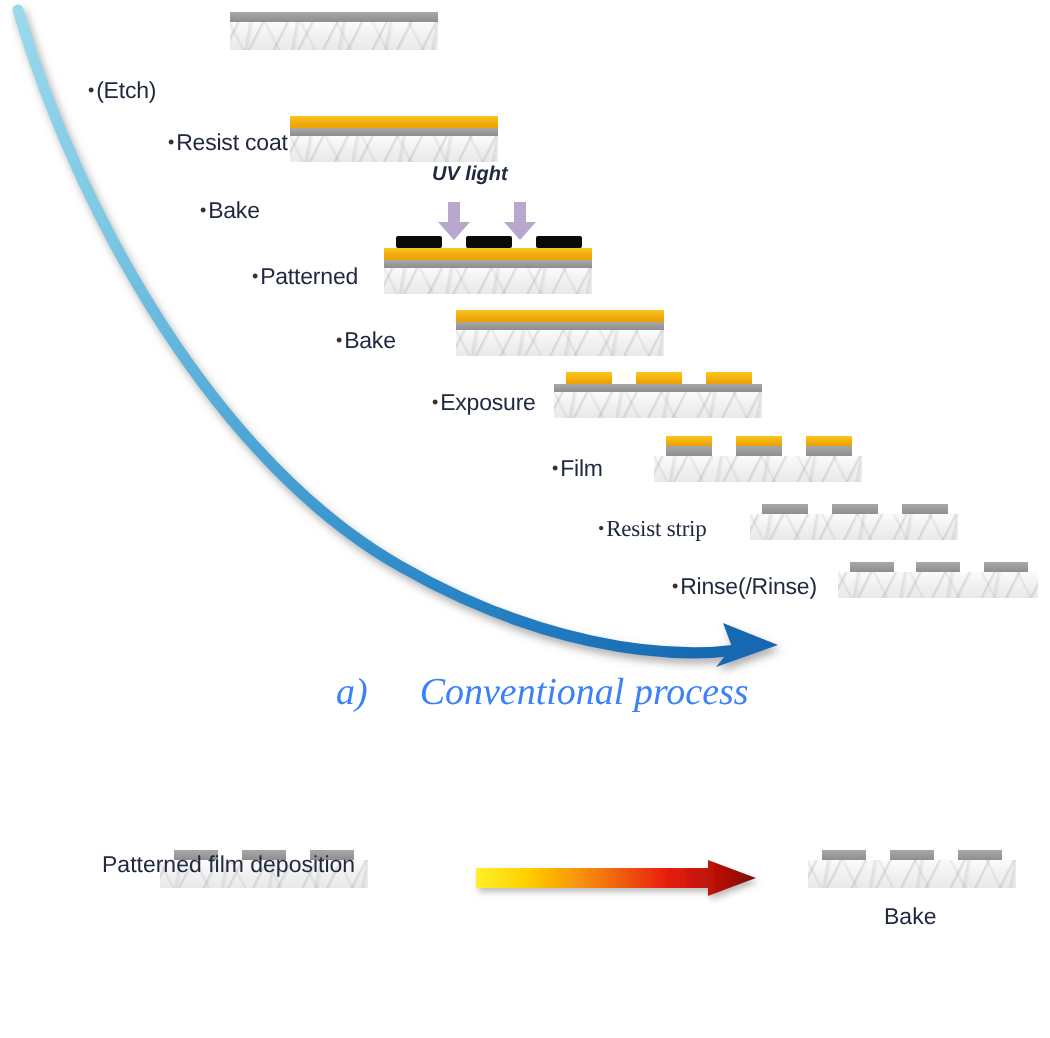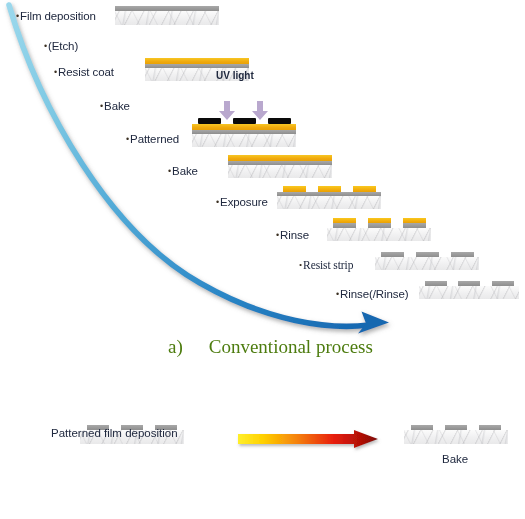--- a/index.html
+++ b/index.html
@@ -42,22 +42,23 @@
     position: absolute;
     color: #20293f;
     font-family: "Liberation Sans", sans-serif;
     font-weight: bold;
     font-size: 10px;
     white-space: nowrap;
   }
   .caption {
     position: absolute;
     font-family: "Liberation Serif", serif;
+    font-style: italic;
     font-size: 19px;
-    color: #4d7c0f;
+    color: #3b82f6;
     white-space: nowrap;
   }
   .caption .cap-letter {
     margin-right: 26px;
   }
   .print-label {
     position: absolute;
     color: #20293f;
     font-family: "Liberation Sans", sans-serif;
     font-size: 11.5px;
@@ -134,48 +135,45 @@
       <filter id="softShadow" x="-20%" y="-20%" width="150%" height="160%">
         <feDropShadow dx="1.5" dy="2.5" stdDeviation="2.2" flood-color="#6a6a6a" flood-opacity="0.55"></feDropShadow>
       </filter>
     </defs>
     <g filter="url(#softShadow)">
       <path d="M 9,5 C 40,110 110,232 200,283 C 268,322 330,330 369,325" fill="none" stroke="url(#blueGrad)" stroke-width="5.6" stroke-linecap="round"></path>
       <path d="M 389,322.5 L 361.5,311.5 L 366,323.5 L 358,333.5 Z" fill="#1667b0"></path>
     </g>
   </svg>
 
-  <div class="step-label" style="left:16px; top:10px;">
-    <span class="bullet">•</span><span>Film deposition</span>
-  </div>
 
   <div class="stack" style="left:115px; top:6px; width:104px; height:22px;">
     <div class="gray-layer" style="left:0; top:0; width:104px; height:5px;"></div>
     <div class="substrate" style="top:5px; width:104px; height:14px;"></div>
   </div>
 
   <div class="step-label" style="left:44px; top:40px;">
     <span class="bullet">•</span><span>(Etch)</span>
   </div>
 
-  <div class="step-label" style="left:54px; top:66px;">
+  <div class="step-label" style="left:84px; top:66px;">
     <span class="bullet">•</span><span>Resist coat</span>
   </div>
 
   <div class="stack" style="left:145px; top:58px; width:104px; height:24px;">
     <div class="resist-layer" style="left:0; top:0; width:104px; height:6px;"></div>
     <div class="gray-layer" style="left:0; top:6px; width:104px; height:3.5px;"></div>
     <div class="substrate" style="top:9.5px; width:104px; height:13px;"></div>
   </div>
 
   <div class="step-label" style="left:100px; top:100px;">
     <span class="bullet">•</span><span>Bake</span>
   </div>
 
-  <div class="uv-label" style="left:216px; top:70px;">UV light</div>
+  <div class="uv-label" style="left:216px; top:82px;font-style:italic;">UV light</div>
 
   <svg class="uv-arrow" style="left:219px; top:101px;" width="16" height="19" viewBox="0 0 16 19">
     <path d="M5,0 H11 V10 H16 L8,19 L0,10 H5 Z" fill="#b9a8ce"></path>
   </svg>
   <svg class="uv-arrow" style="left:252px; top:101px;" width="16" height="19" viewBox="0 0 16 19">
     <path d="M5,0 H11 V10 H16 L8,19 L0,10 H5 Z" fill="#b9a8ce"></path>
   </svg>
 
   <div class="step-label" style="left:126px; top:133px;">
     <span class="bullet">•</span><span>Patterned</span>
@@ -206,21 +204,21 @@
 
   <div class="stack" style="left:277px; top:186px; width:104px; height:26px;">
     <div class="resist-patch" style="left:6px; top:0; width:23px; height:6px;"></div>
     <div class="resist-patch" style="left:41px; top:0; width:23px; height:6px;"></div>
     <div class="resist-patch" style="left:76px; top:0; width:23px; height:6px;"></div>
     <div class="gray-layer" style="left:0; top:6px; width:104px; height:4px;"></div>
     <div class="substrate" style="top:10px; width:104px; height:13px;"></div>
   </div>
 
   <div class="step-label" style="left:276px; top:229px;">
-    <span class="bullet">•</span><span>Rinse</span>
+    <span class="bullet">•</span><span>Film</span>
   </div>
 
   <div class="stack" style="left:327px; top:218px; width:104px; height:27px;">
     <div class="resist-patch" style="left:6px; top:0; width:23px; height:5px;"></div>
     <div class="resist-patch" style="left:41px; top:0; width:23px; height:5px;"></div>
     <div class="resist-patch" style="left:76px; top:0; width:23px; height:5px;"></div>
     <div class="gray-patch" style="left:6px; top:5px; width:23px; height:5px;"></div>
     <div class="gray-patch" style="left:41px; top:5px; width:23px; height:5px;"></div>
     <div class="gray-patch" style="left:76px; top:5px; width:23px; height:5px;"></div>
     <div class="substrate" style="top:10px; width:104px; height:13px;"></div>

